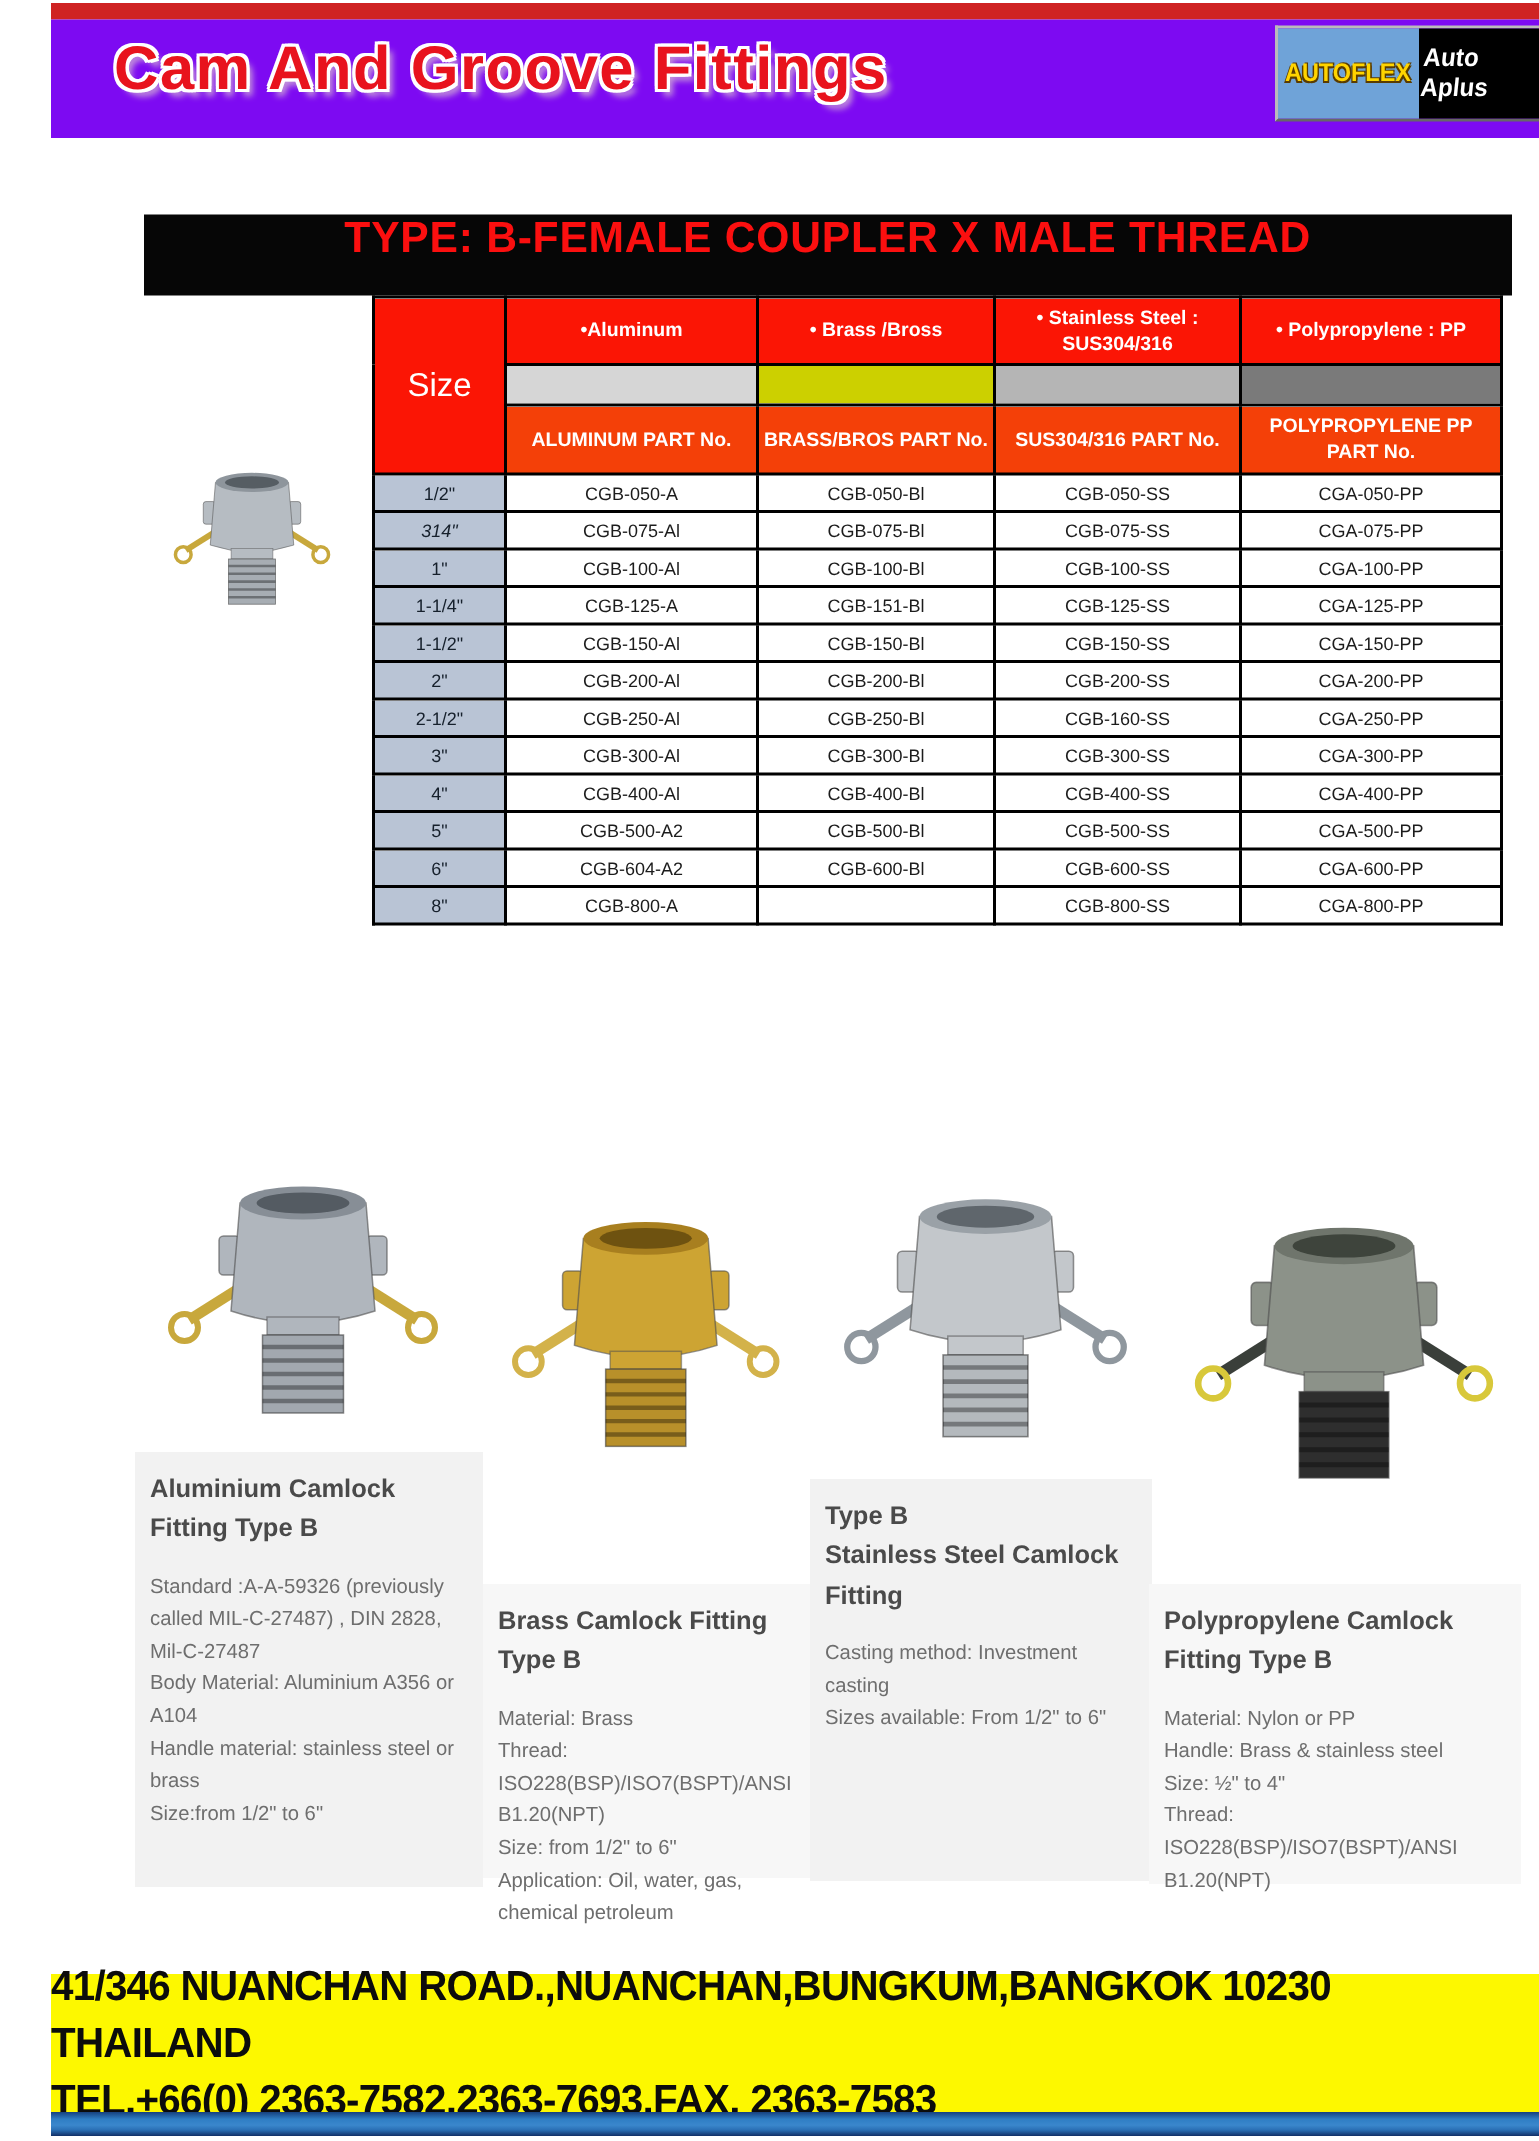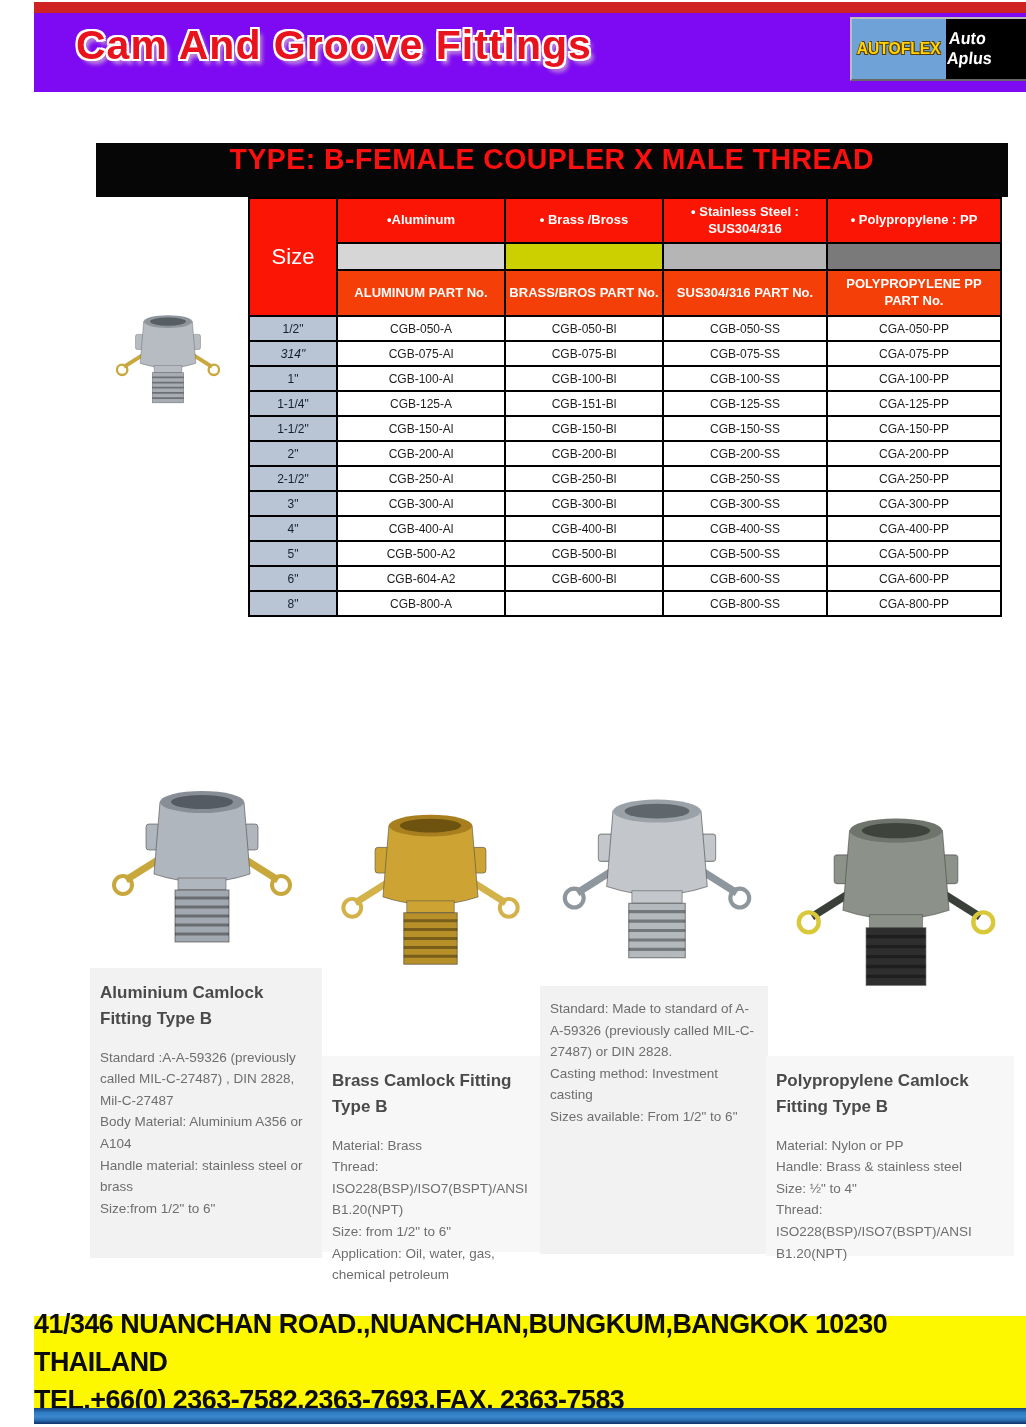--- a/index.html
+++ b/index.html
@@ -183,21 +183,21 @@
         <td class="size-cell">2"</td>
         <td>CGB-200-Al</td>
         <td>CGB-200-Bl</td>
         <td>CGB-200-SS</td>
         <td>CGA-200-PP</td>
       </tr>
       <tr class="data-row">
         <td class="size-cell">2-1/2"</td>
         <td>CGB-250-Al</td>
         <td>CGB-250-Bl</td>
-        <td>CGB-250-SS</td>
+        <td>CGB-160-SS</td>
         <td>CGA-250-PP</td>
       </tr>
       <tr class="data-row">
         <td class="size-cell">3"</td>
         <td>CGB-300-Al</td>
         <td>CGB-300-Bl</td>
         <td>CGB-300-SS</td>
         <td>CGA-300-PP</td>
       </tr>
       <tr class="data-row">
@@ -259,21 +259,25 @@
 
   <div class="desc desc-2">
     <h3>Brass Camlock Fitting Type B</h3>
     <div class="line">Material: Brass</div>
     <div class="line">Thread: ISO228(BSP)/ISO7(BSPT)/ANSI B1.20(NPT)</div>
     <div class="line">Size: from 1/2" to 6"</div>
     <div class="line">Application: Oil, water, gas, chemical petroleum</div>
   </div>
 
   <div class="desc desc-3">
-    <div class="line">Standard: Made to standard of A-A-59326 (previously called MIL-C-27487) or DIN 2828.</div>
+    <h3>
+      <span class="hline">Type B</span>
+      <span class="hline">Stainless Steel Camlock</span>
+      <span class="hline">Fitting</span>
+    </h3>
     <div class="line">Casting method: Investment casting</div>
     <div class="line">Sizes available: From 1/2" to 6"</div>
   </div>
 
   <div class="desc desc-4">
     <h3>Polypropylene Camlock Fitting Type B</h3>
     <div class="line">Material: Nylon or PP</div>
     <div class="line">Handle: Brass &amp; stainless steel</div>
     <div class="line">Size: ½" to 4"</div>
     <div class="line">Thread: ISO228(BSP)/ISO7(BSPT)/ANSI B1.20(NPT)</div>

